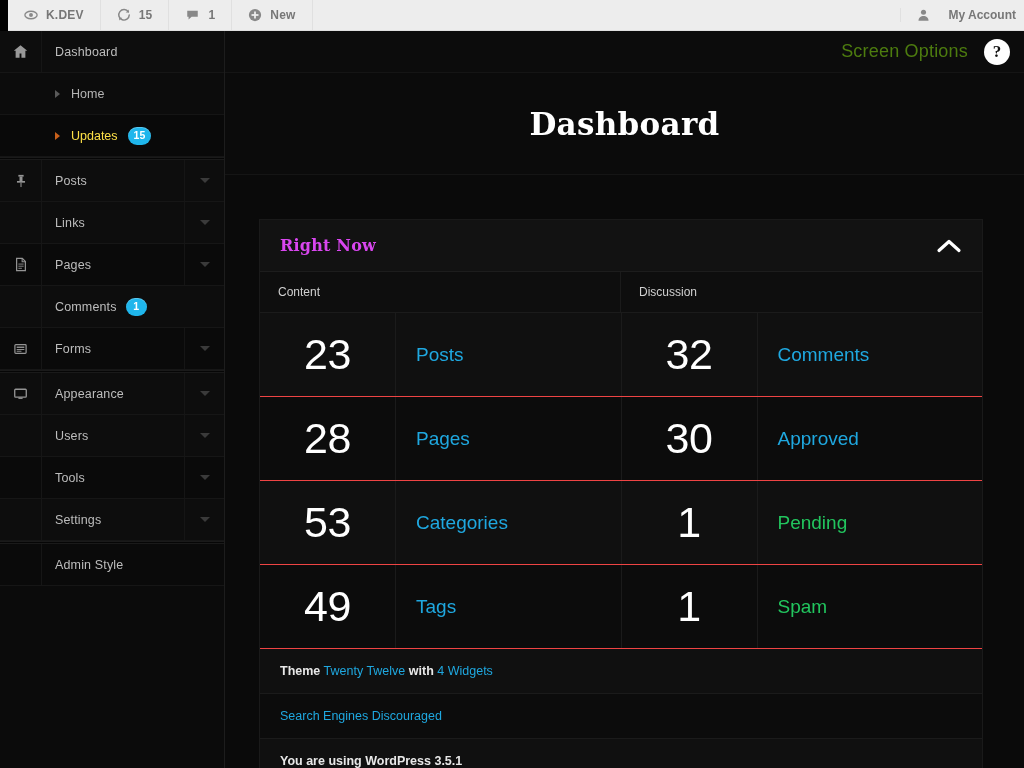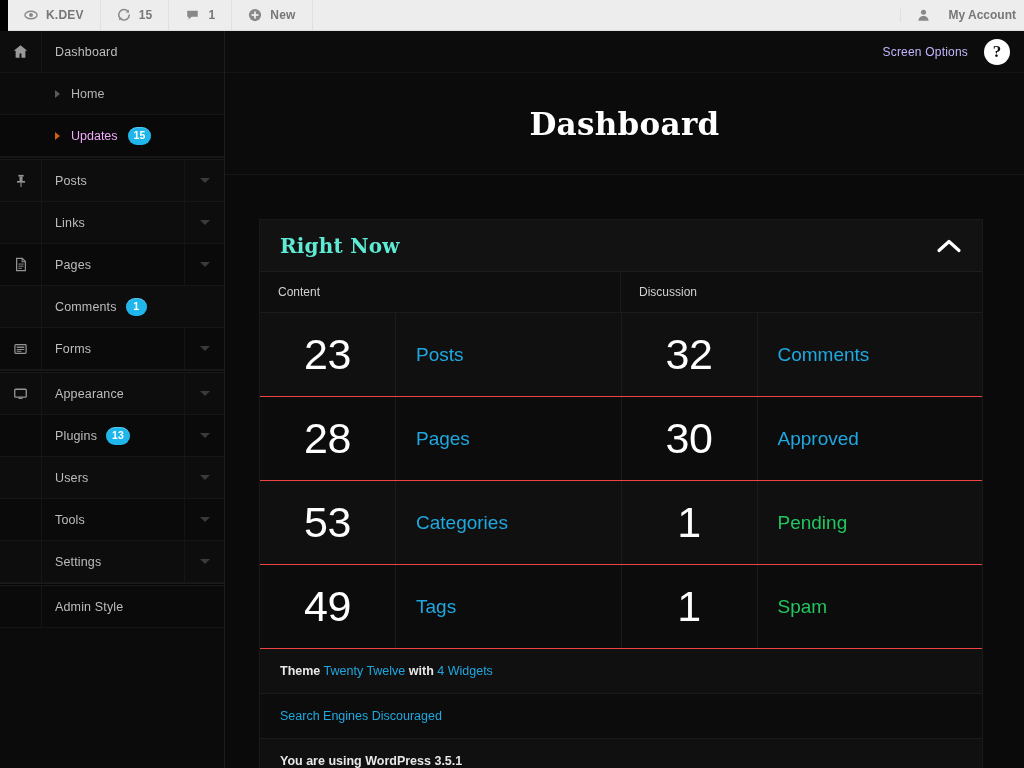--- a/index.html
+++ b/index.html
@@ -92,21 +92,21 @@
   .submenu-item.dim { background: #090909; }
   .submenu-item .tri {
     width: 0; height: 0;
     border-top: 4px solid transparent;
     border-bottom: 4px solid transparent;
     border-left: 5px solid #5a5a5a;
     margin-right: 11px;
   }
   .submenu-item .tri.hot { border-left-color: #c8601b; }
   .submenu-item .sub-label { font-size: 12.5px; color: #b4b4b4; }
-  .submenu-item .sub-label.accent { color: #f0abfc; }
+  .submenu-item .sub-label.accent { color: #fde047; }
   .badge {
     display: inline-flex; align-items: center; justify-content: center;
     min-width: 21px; height: 18px; padding: 0 6px;
     border-radius: 10px;
     background: #1fb6ec;
     color: #fff; font-size: 10.5px; font-weight: bold;
     line-height: 1;
     box-shadow: inset 0 1px 0 rgba(255,255,255,.25);
   }
 
@@ -117,21 +117,21 @@
     background: #0a0a0a;
     overflow: hidden;
   }
   #topbar {
     height: 42px;
     display: flex; align-items: center; justify-content: flex-end;
     padding-right: 14px; gap: 16px;
     border-bottom: 1px solid #151515;
     background: #0c0c0c;
   }
-  #screen-options { font-size: 12px; color: #c4b5fd; letter-spacing: .2px; }
+  #screen-options { font-size: 18px; color: #4d7c0f; letter-spacing: .2px; }
   #help-btn {
     width: 26px; height: 26px; border-radius: 50%;
     background: #fff; color: #111;
     display: flex; align-items: center; justify-content: center;
     font-size: 17px; font-weight: bold;
     font-family: "Liberation Serif", serif;
     line-height: 1;
   }
   #page-head {
     height: 102px;
@@ -151,21 +151,21 @@
   .panel { background: #0e0e0e; border: 1px solid #1a1a1a; }
   .panel-head {
     height: 52px;
     display: flex; align-items: center; justify-content: space-between;
     padding: 0 20px;
     background: #121212;
     border-bottom: 1px solid #1d1d1d;
   }
   .panel-title {
     font-family: "DejaVu Serif", serif; font-weight: bold;
-    font-size: 20px; color: #5eead4; letter-spacing: .2px;
+    font-size: 16px; color: #d946ef; letter-spacing: .2px;
   }
   .chev-up { line-height: 0; }
   .chev-up svg { display: block; }
 
   .rn-head { display: flex; border-bottom: 1px solid #1b1b1b; }
   .rn-head .hcell {
     padding: 13px 0 13px 18px;
     font-size: 12px; color: #d0d0d0;
   }
   .hcell.left  { width: 50%; border-right: 1px solid #1b1b1b; }
@@ -351,30 +351,20 @@
           <rect x="1.4" y="2.6" width="13.2" height="9" rx="1" fill="none" stroke="#c9c9c9" stroke-width="1.5"></rect>
           <rect x="5.6" y="12" width="4.8" height="1.6" fill="#c9c9c9"></rect>
         </svg>
     </span>
     <span class="label">Appearance</span>
     <span class="arrow-col">
         <span class="caret-down"></span>
       </span>
   </div>
 
-  <div class="menu-item alt">
-    <span class="ico-col"></span>
-    <span class="label">
-      <span>Plugins</span>
-      <span class="badge">13</span>
-    </span>
-    <span class="arrow-col">
-        <span class="caret-down"></span>
-      </span>
-  </div>
 
   <div class="menu-item">
     <span class="ico-col"></span>
     <span class="label">Users</span>
     <span class="arrow-col">
         <span class="caret-down"></span>
       </span>
   </div>
 
   <div class="menu-item alt">

